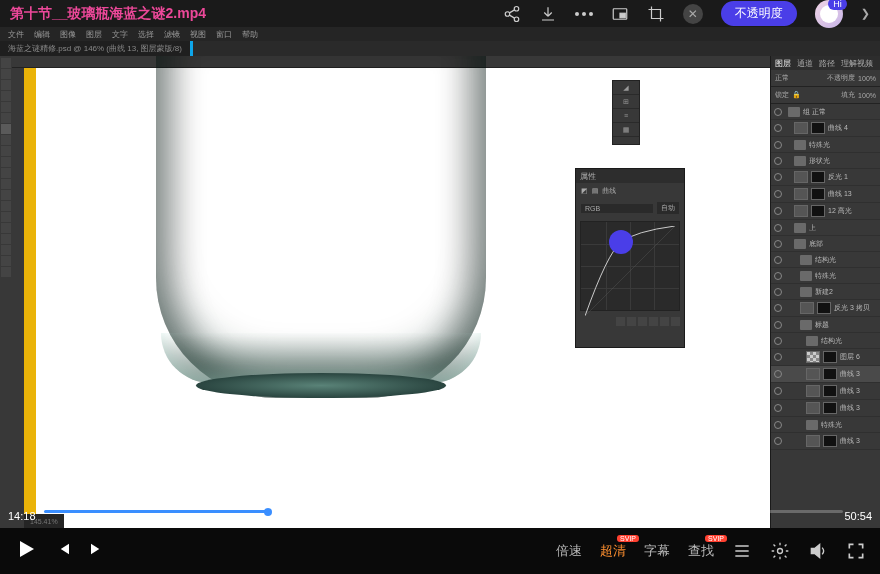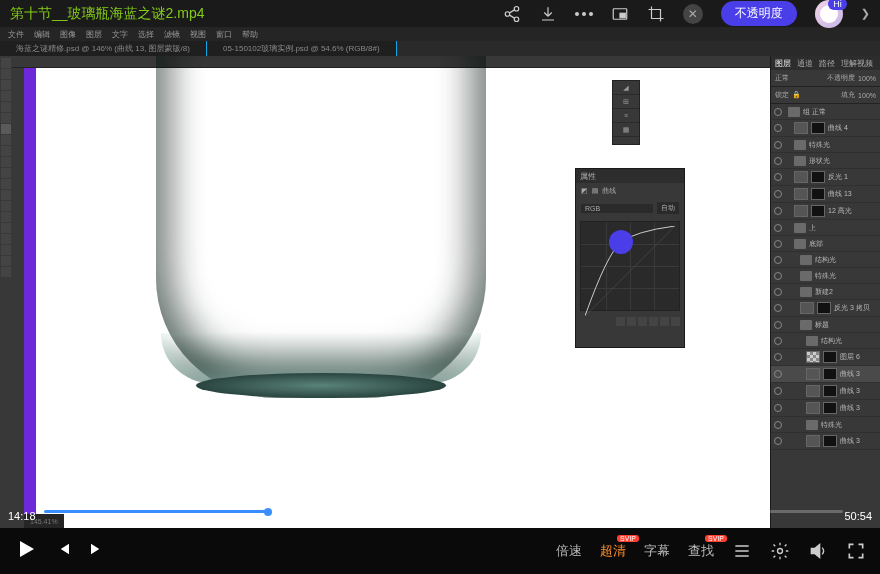--- a/index.html
+++ b/index.html
@@ -1,37 +1,37 @@
 <!DOCTYPE html>
 <html><head>
 <meta charset="utf-8">
 <style>
 *{margin:0;padding:0;box-sizing:border-box;font-family:-apple-system,'Microsoft YaHei',sans-serif}
 body{background:#000;width:880px;height:574px;overflow:hidden;position:relative;color:#ccc}
 .top-bar{height:27px;background:#1a1a1a;display:flex;align-items:center;padding:0 10px;gap:12px;position:relative;z-index:10}
-.title{color:#84cc16;font-size:14px;font-weight:400;flex:1}
+.title{color:#ec4899;font-size:14px;font-weight:700;flex:1}
 .top-icons{display:flex;align-items:center;gap:18px}
 .top-icon{color:#ccc;cursor:pointer;display:flex;align-items:center;justify-content:center}
 .dots{display:flex;gap:3px}
 .dots span{width:4px;height:4px;border-radius:50%;background:#ccc}
 .close-circ{width:20px;height:20px;border-radius:50%;background:#444;display:flex;align-items:center;justify-content:center;color:#aaa;font-size:12px}
 .understand-btn{background:#4a3ee8;color:#fff;padding:4px 14px;border-radius:14px;font-size:12px;cursor:pointer}
 .avatar{width:28px;height:28px;border-radius:50%;background:linear-gradient(135deg,#f0d5e5,#c8b5e8);display:flex;align-items:center;justify-content:center;position:relative}
 .avatar::after{content:'';width:18px;height:18px;border-radius:50%;background:#fff;position:absolute}
 .hi-badge{position:absolute;right:-4px;top:-2px;background:#4a3ee8;color:#fff;font-size:9px;padding:1px 5px;border-radius:8px;z-index:2}
 .chev{color:#aaa;font-size:11px}
 .ps-wrap{position:absolute;top:27px;left:0;right:0;bottom:46px;background:#2a2a2a}
 .ps-menu{height:14px;background:#252525;display:flex;align-items:center;padding:0 8px;gap:10px;font-size:8px;color:#999}
 .ps-tabs{height:15px;background:#2a2a2a;display:flex;align-items:center;font-size:8px;color:#888}
-.ps-tab{padding:2px 16px;background:#1f1f1f;border-right:1px solid #0ea5e9}
+.ps-tab{padding:2px 8px;background:#1f1f1f;border-right:3px solid #0ea5e9}
 .ps-main{display:flex;height:calc(100% - 29px)}
 .ps-toolbar{width:12px;background:#383838;display:flex;flex-direction:column;gap:1px;padding:2px 0}
 .ps-tool{width:10px;height:10px;margin:0 auto;background:#444}
 .ps-tool.active{background:#5a5a5a}
-.canvas-area{flex:1;background:#6d28d9;position:relative;overflow:hidden}
+.canvas-area{flex:1;background:#eab308;position:relative;overflow:hidden}
 .ruler-h{height:12px;background:#383838;border-bottom:1px solid #222}
 .ruler-v{position:absolute;left:0;top:12px;bottom:0;width:12px;background:#383838}
 .canvas{position:absolute;left:24px;top:12px;right:0;bottom:0;background:#fff}
 .bottle{position:absolute;left:110px;top:-30px;width:350px;height:360px}
 .bottle-body{position:absolute;width:330px;height:360px;left:10px;top:0;background:linear-gradient(90deg,#2a4540 0%,#4a6b63 8%,#7aa89e 15%,#a8d4c8 25%,#c5e8db 40%,#d0ead e 50%,#c5e8db 60%,#a8d4c8 75%,#7aa89e 85%,#4a6b63 92%,#2a4540 100%);border-radius:0 0 120px 120px;box-shadow:inset 0 -30px 40px rgba(0,40,30,.4),inset 20px 0 30px rgba(0,0,0,.3),inset -20px 0 30px rgba(0,0,0,.3)}
 .bottle-rim{position:absolute;bottom:15px;left:15px;right:15px;height:50px;border-radius:0 0 100px 100px;background:linear-gradient(to bottom,transparent,rgba(30,60,50,.6));box-shadow:inset 0 -8px 15px rgba(180,220,210,.4)}
 .bottle-base{position:absolute;bottom:0;left:50px;width:250px;height:25px;background:radial-gradient(ellipse at center,#5a8378 0%,#2a4540 70%);border-radius:50%}
 .float-nav{position:absolute;right:130px;top:12px;width:28px;height:65px;background:#383838;border:1px solid #222}
 .float-nav-item{height:14px;border-bottom:1px solid #2a2a2a;display:flex;align-items:center;justify-content:center;font-size:7px;color:#999}
 .prop-panel{position:absolute;right:85px;top:100px;width:110px;height:180px;background:#383838;border:1px solid #1a1a1a;font-size:8px;color:#aaa}
@@ -129,21 +129,20 @@
       <span>图层</span>
       <span>文字</span>
       <span>选择</span>
       <span>滤镜</span>
       <span>视图</span>
       <span>窗口</span>
       <span>帮助</span>
   </div>
   <div class="ps-tabs">
     <div class="ps-tab">海蓝之谜精修.psd @ 146% (曲线 13, 图层蒙版/8)</div>
-    <div class="ps-tab">05-150102玻璃实例.psd @ 54.6% (RGB/8#)</div>
   </div>
   <div class="ps-main">
     <div class="ps-toolbar">
       <div class="ps-tool"></div>
         <div class="ps-tool"></div>
         <div class="ps-tool"></div>
         <div class="ps-tool"></div>
         <div class="ps-tool"></div>
         <div class="ps-tool"></div>
         <div class="ps-tool active"></div>

